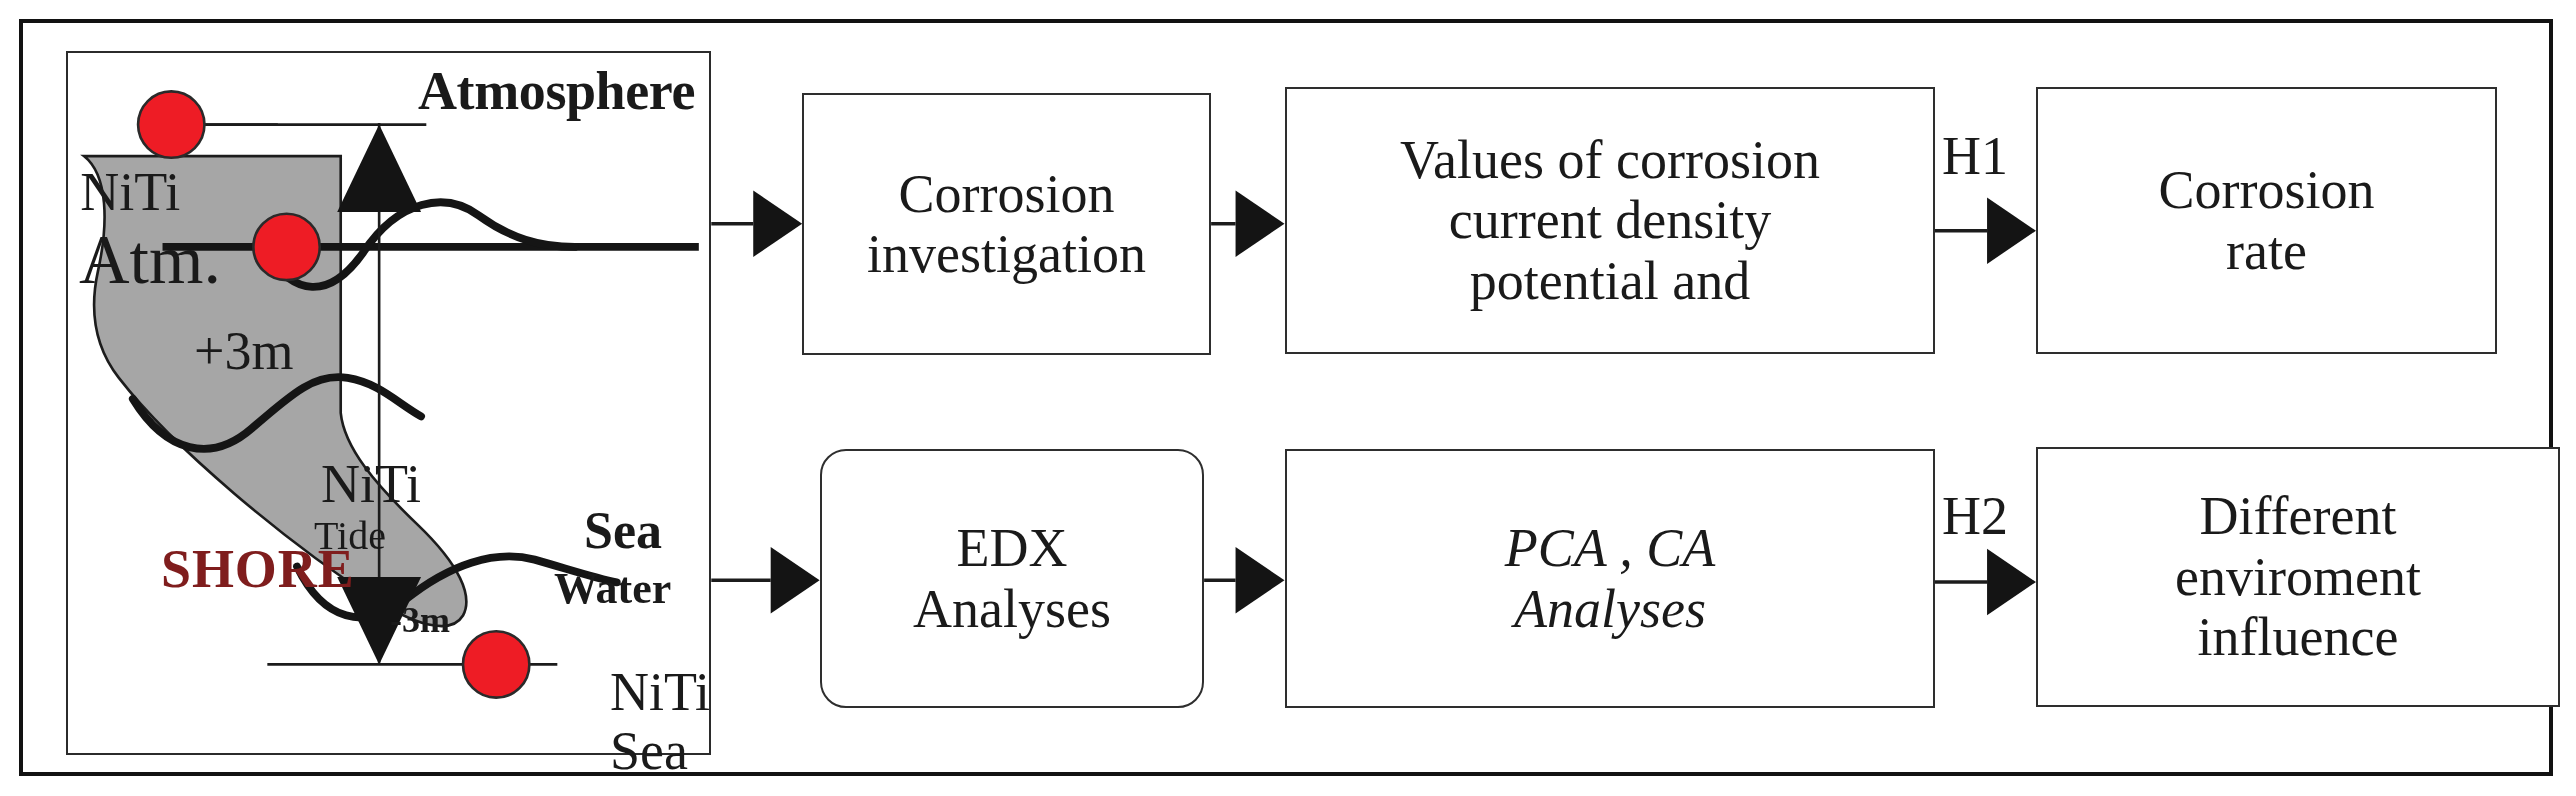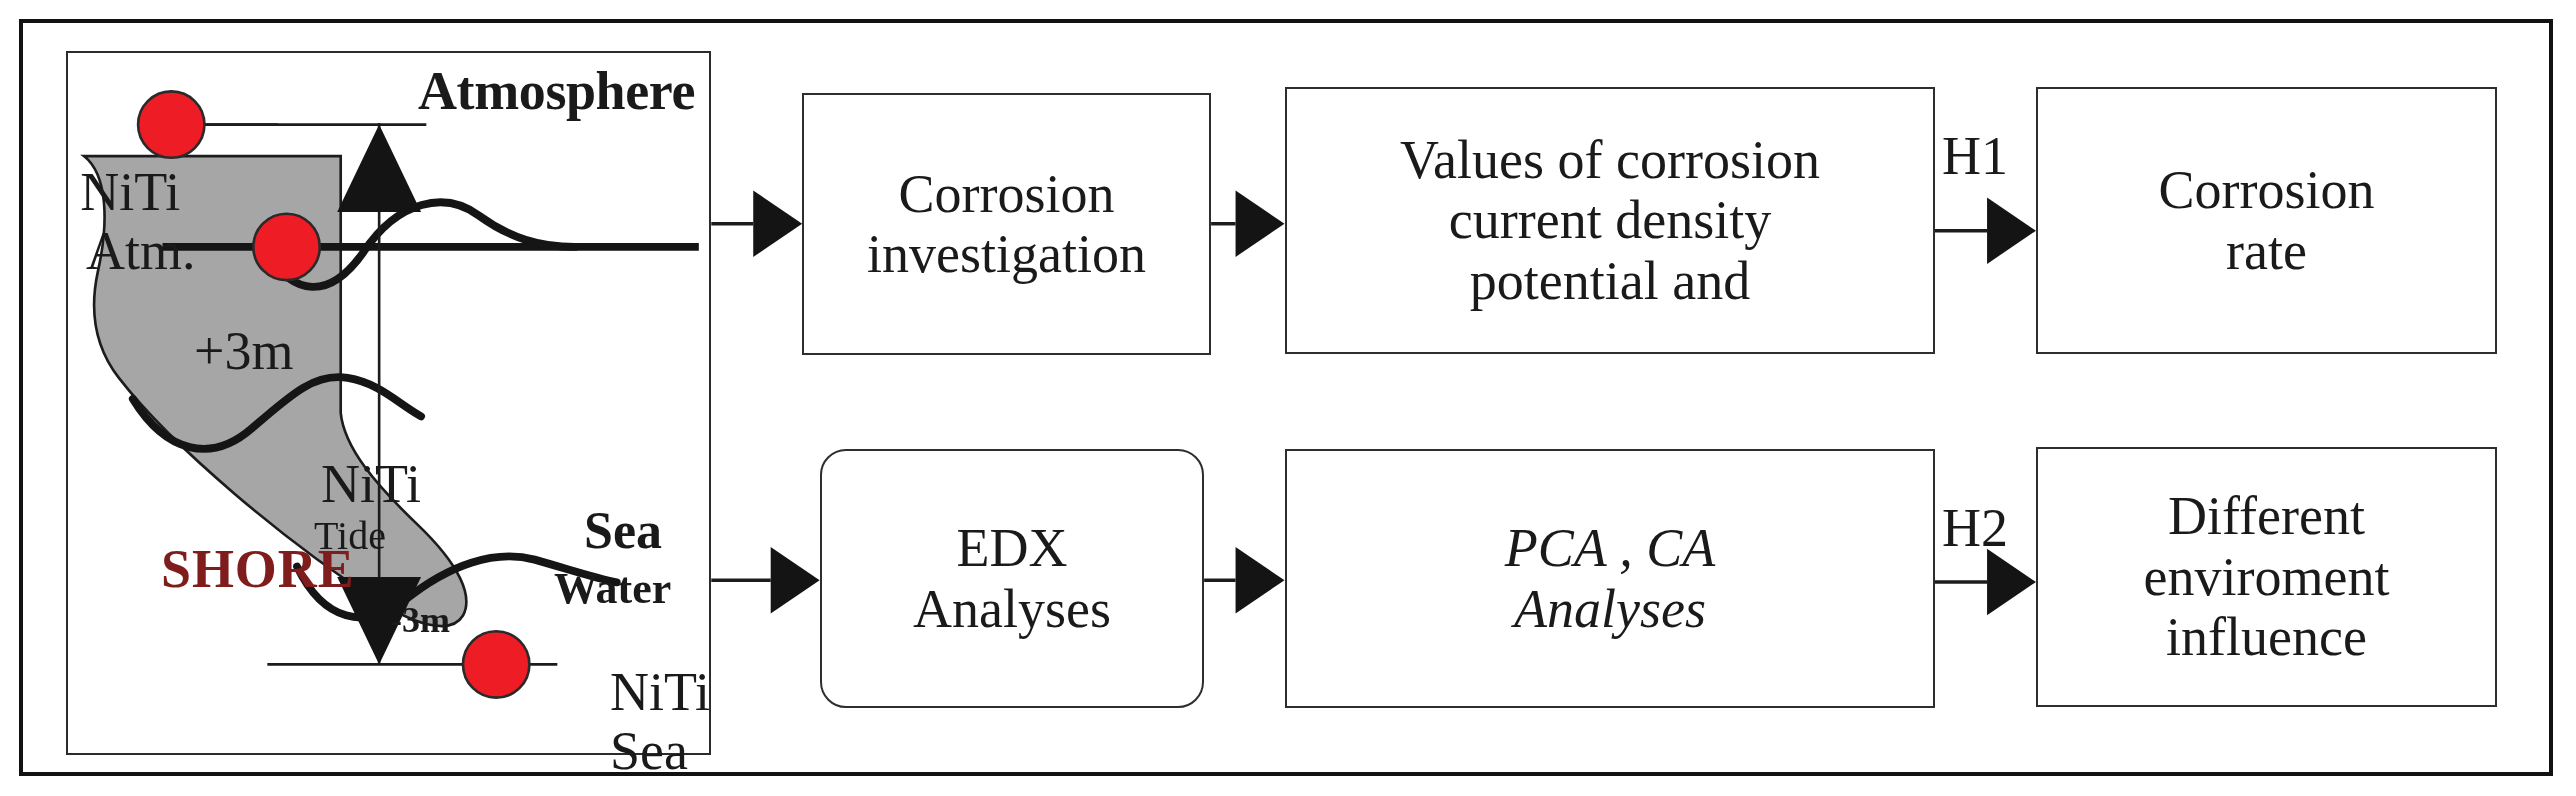--- a/index.html
+++ b/index.html
@@ -38,21 +38,21 @@
   .lbl{position:absolute;white-space:nowrap;line-height:1.02;}
   .serif{font-family:"Liberation Serif","DejaVu Serif",serif;}
   .bold{font-weight:bold;}
   
   #atmosphere-label{
     left:auto; right:14px; top:10.5px;
     font-size:54px; font-weight:bold; letter-spacing:-0.4px;
   }
   
   #niti-atm-1{left:12.2px; top:112px; font-size:54px;}
-  #niti-atm-2{left:18px; top:171px; font-size:54px;text-align:right;}
+  #niti-atm-2{left:11px; top:171px; font-size:70px;text-align:right;}
   
   #plus3m{left:126px; top:271px; font-size:54px;}
   
   #niti-tide-1{left:253px; top:404px; font-size:54px;}
   #niti-tide-2{left:246px; top:463px; font-size:40px;}
   
   #minus3m{left:322px; top:549px; font-size:36px;font-weight:bold;}
   
   #sea-bold{left:516px; top:451px; font-size:52px; font-weight:bold;}
   #water-bold{left:486px; top:514px; font-size:44px; font-weight:bold;}
@@ -79,30 +79,30 @@
     text-align:center;
     line-height:1.12;
     font-size:54px;
     padding:3.5px 10.5px;
   }
   #box-corrosion-investigation{left:802px; top:93px; width:409px; height:262px;}
   #box-values{left:1285px; top:87px; width:650px; height:267px;}
   #box-corrosion-rate{left:2036px; top:87px; width:461px; height:267px;}
   #box-edx{left:820px; top:449px; width:384px; height:259px;border-radius:26px;}
   #box-pca{left:1285px; top:449px; width:650px; height:259px;font-style:italic;}
-  #box-influence{left:2036px; top:447px; width:461px; height:260px;}
+  #box-influence{left:2036px; top:447px; width:524px; height:260px;}
   .box-text{display:block;}
   
   .h-label{
     position:absolute;
     font-size:54px;
     line-height:1;
   }
   #h1-label{left:1942px; top:129px;}
-  #h2-label{left:1942px; top:489px;margin-top:12px;}
+  #h2-label{left:1942px; top:489px;}
   
   #connectors{
     position:absolute;left:0;top:0;width:2576px;height:797px;
     pointer-events:none;
   }
 </style>
 </head>
 <body>
 
 <div id="stage">

